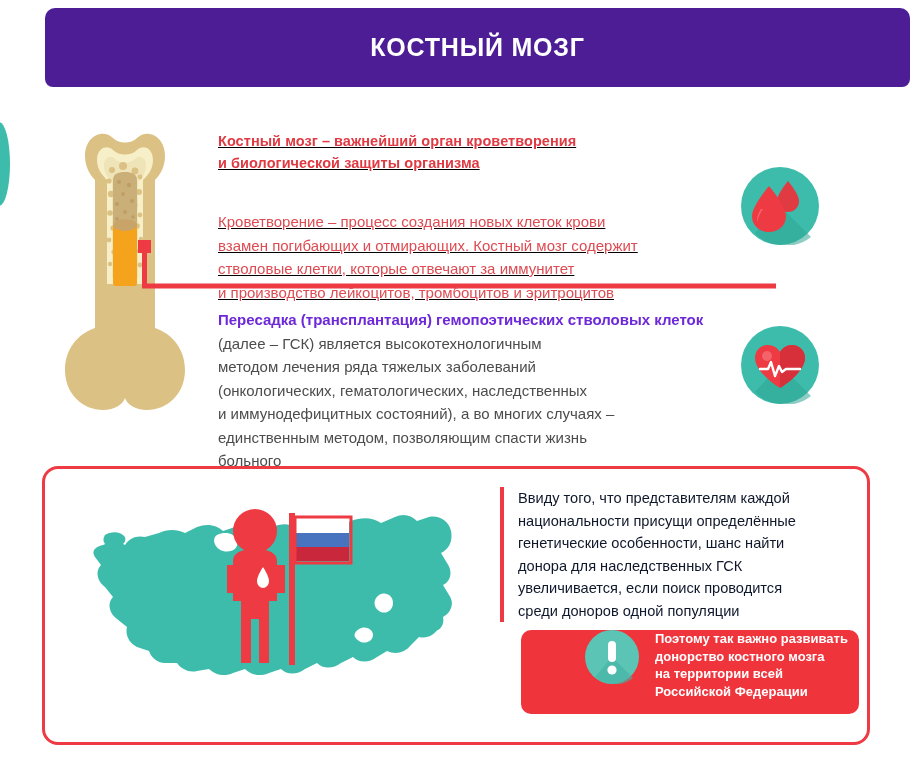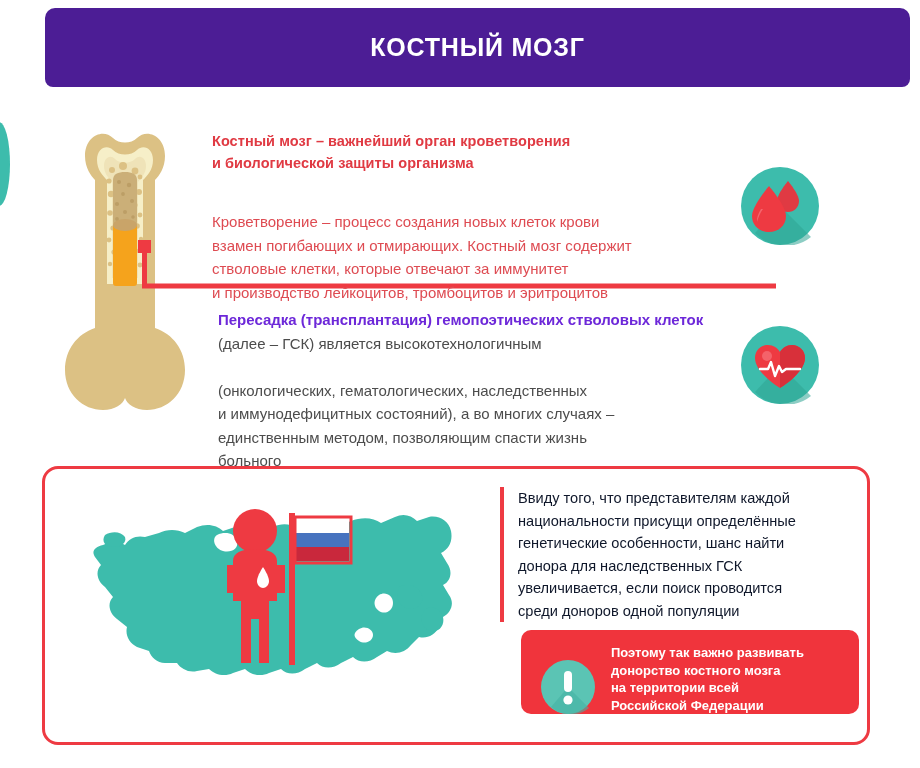--- a/index.html
+++ b/index.html
@@ -70,23 +70,24 @@
     top: 240px;
     width: 650px;
     height: 56px;
     pointer-events: none;
   }
   .pointer-line svg { display: block; }
 
   
   .block-one {
     position: absolute;
-    left: 212px;
+    left: 218px;
     top: 130px;
     width: 500px;
+    text-decoration: underline;
   }
   .block-one .lead {
     color: #E03A43;
     font-size: 14.5px;
     font-weight: bold;
     line-height: 22px;
     letter-spacing: 0.05px;
   }
   .block-one .body {
     color: #DE4B52;
@@ -158,21 +159,22 @@
 
   .callout {
     position: absolute;
     left: 476px;
     top: 161px;
     width: 338px;
     height: 84px;
     background: #F0343C;
     border-radius: 10px;
     display: flex;
-    align-items: flex-end;
+    align-items: flex-start;
+    padding-left: 44px;
   }
   .callout .excl {
     flex: 0 0 auto;
     width: 54px;
     height: 54px;
     margin-left: 20px;
   }
   .callout .excl svg { display: block; width: 54px; height: 54px; }
   .callout .ctext {
     margin-left: 16px;
@@ -269,21 +271,21 @@
       <span>Кроветворение – процесс создания новых клеток крови</span><br>
       <span>взамен погибающих и отмирающих. Костный мозг содержит</span><br>
       <span>стволовые клетки, которые отвечают за иммунитет</span><br>
       <span>и производство лейкоцитов, тромбоцитов и эритроцитов</span>
     </div>
   </div>
 
   <div class="block-two">
     <div class="para">
       <b>Пересадка (трансплантация) гемопоэтических стволовых клеток</b><span> (далее – ГСК) является высокотехнологичным</span><br>
-      <br>
+      <span>методом лечения ряда тяжелых заболеваний</span><br>
       <span>(онкологических, гематологических, наследственных</span><br>
       <span>и иммунодефицитных состояний), а во многих случаях –</span><br>
       <span>единственным методом, позволяющим спасти жизнь</span><br>
       <span>больного</span>
     </div>
   </div>
 
   <div class="circ-icon blood">
     <svg viewBox="0 0 78 78" xmlns="http://www.w3.org/2000/svg">
       <circle cx="39" cy="39" r="39" fill="#3DBCAC"></circle>

